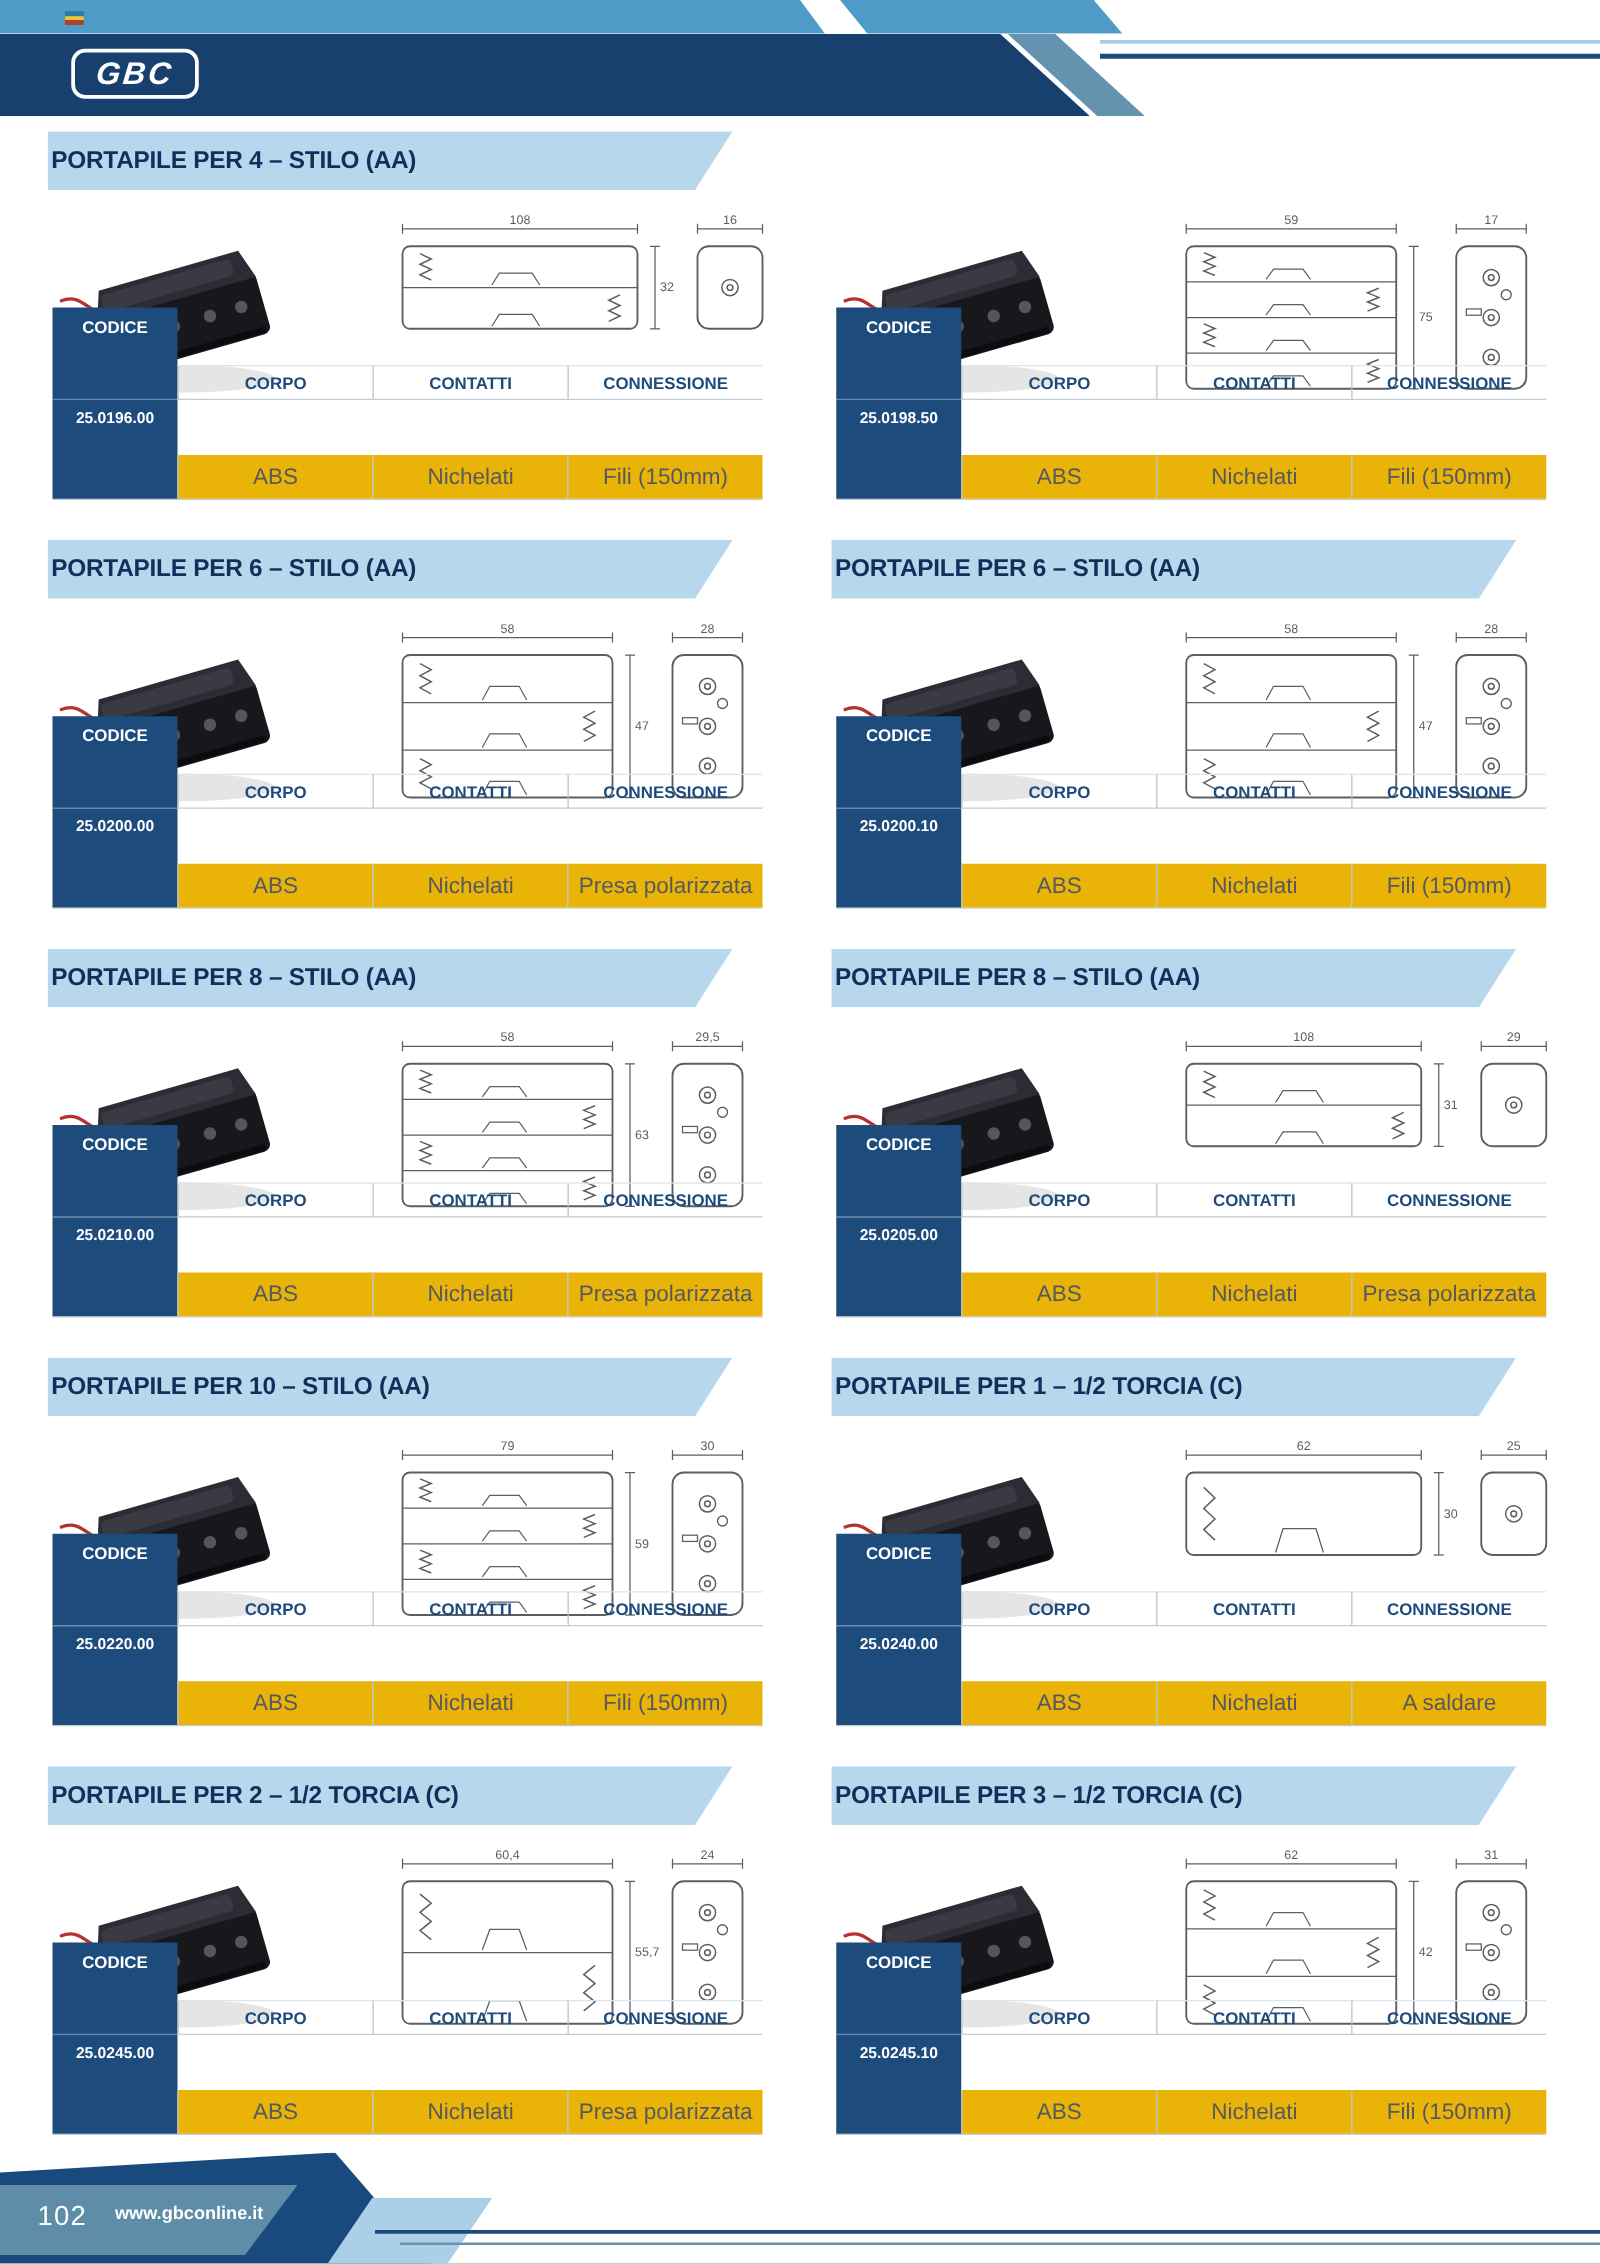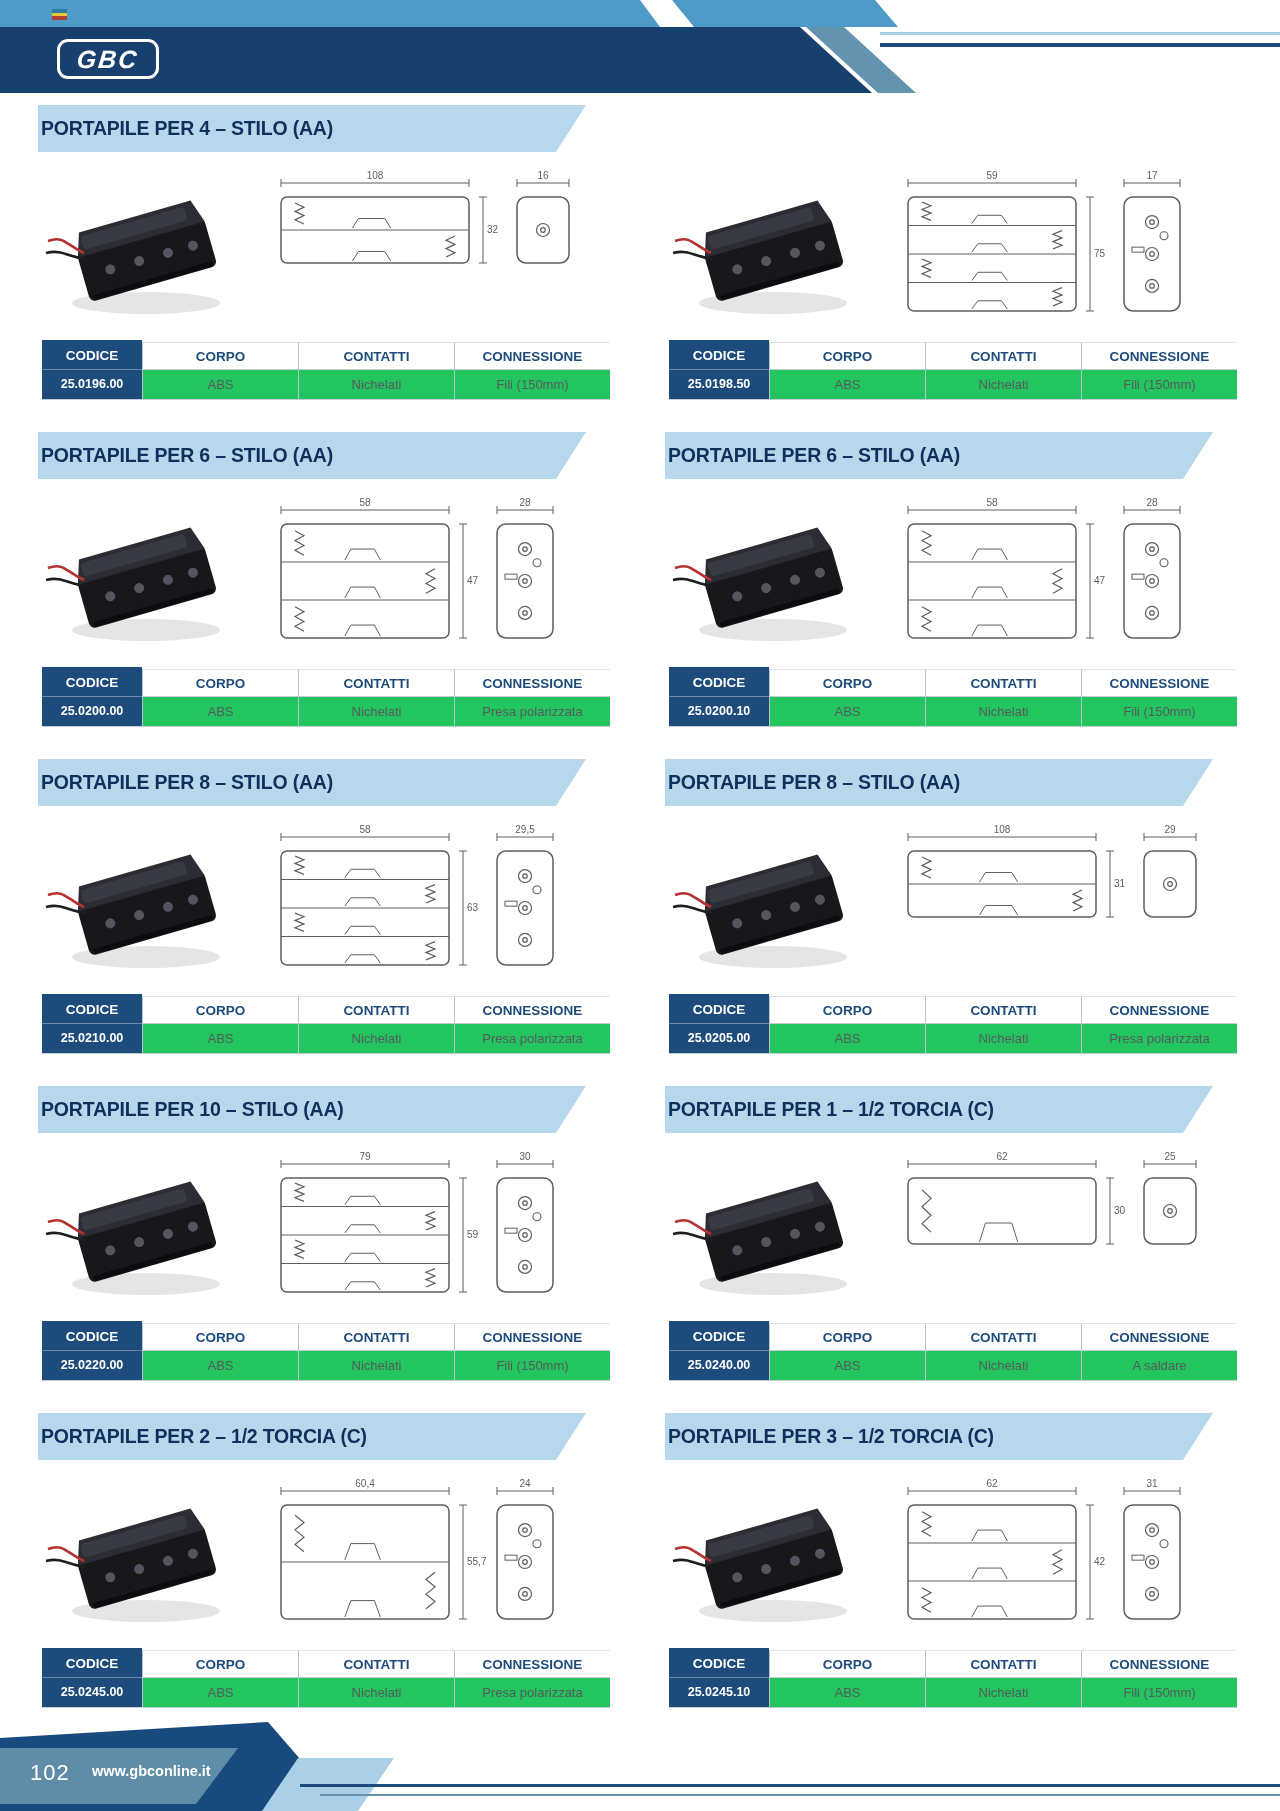--- a/index.html
+++ b/index.html
@@ -54,42 +54,42 @@
   .title-band {
     position:absolute; left:0; top:2px; width:548px; height:47px; background:#b7d8ec;
     clip-path:polygon(0 0, 100% 0, calc(100% - 30px) 100%, 0 100%);
     display:flex; align-items:center; padding-left:3px;
   }
   .title-band span {
     color:#0f2f5c; font-weight:bold; font-size:19.5px; letter-spacing:-0.2px;
   }
   .section-content {
     position:absolute; left:0; top:55px; width:577px; height:178px;
-    display:flex; align-items:center;
+    display:flex; align-items:center;gap:41px;
   }
   .photo-wrap   { width:215px; height:172px; }
   .drawing-wrap { width:356px; height:168px; margin-left:4px; }
   .spec-table {
     position:absolute; left:4px; bottom:30px; width:568px;
     display:grid; grid-template-columns:100px 156px 156px 156px;
     border-bottom:1px solid #c3ccd4;
   }
   .hcell {
     font-size:13.5px; font-weight:bold; color:#1c4b7c; text-align:center;
     padding:6px 2px 5px 2px; border-bottom:1px solid #c3ccd4; border-top:1px solid #dde4ea;
   }
   .hcell.codice {
     background:#1c4b7c; color:#ffffff; border-top:none; border-bottom:1px solid rgba(255,255,255,0.35);
     margin-top:-2px; padding-top:8px;
   }
   .vcell {
-    font-size:13px; color:#565a5e; text-align:center; padding:7px 2px 7px 2px; background:#22c55e;
+    font-size:18px; color:#565a5e; text-align:center; padding:7px 2px 7px 2px; background:#eab308;
   }
   .vcell.codice { background:#1c4b7c; color:#ffffff; font-weight:bold; font-size:12.5px; }
-  .sep { border-left:1px solid #b9c3cc; }
+  .sep { border-left:1px solid #b9c3cc;margin-top:44px; }
   
   .footer-navy {
     position:absolute; left:0; top:1722px; width:345px; height:89px; background:#194a7d;
     clip-path:polygon(0 16px, 268px 0, 345px 89px, 0 89px);
   }
   .footer-steel {
     position:absolute; left:0; top:1748px; width:238px; height:56px; background:#5f8ca6;
     clip-path:polygon(0 0, 238px 0, 196px 56px, 0 56px);
   }
   .footer-page { position:absolute; left:30px; top:1760px; color:#fff; font-size:22px; letter-spacing:1px; }

